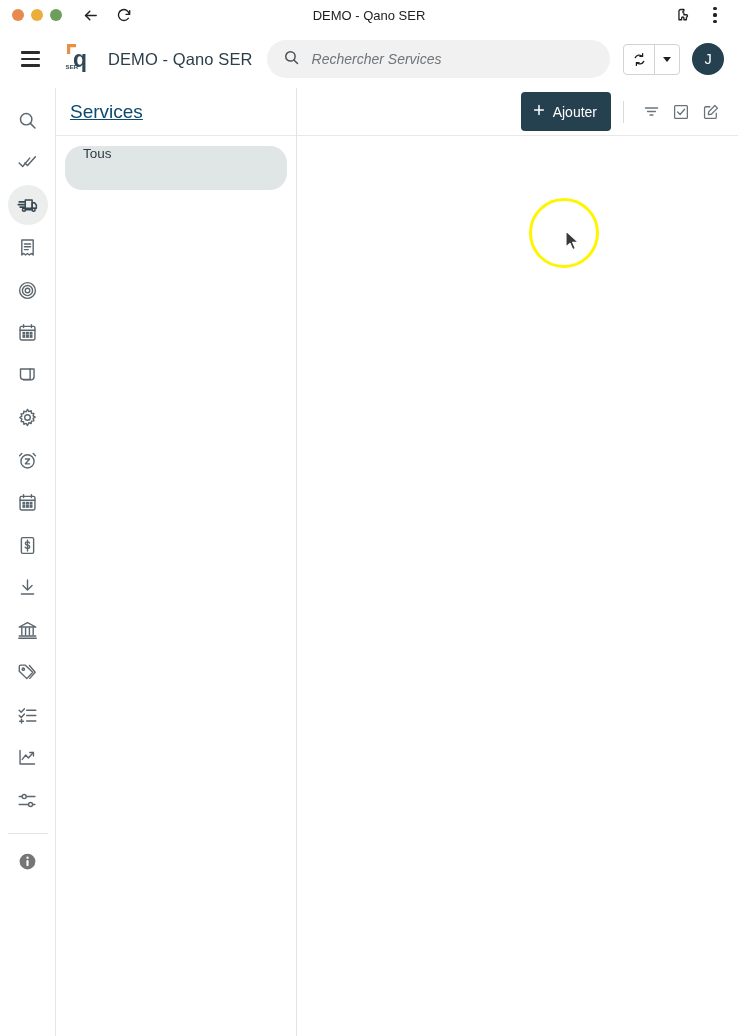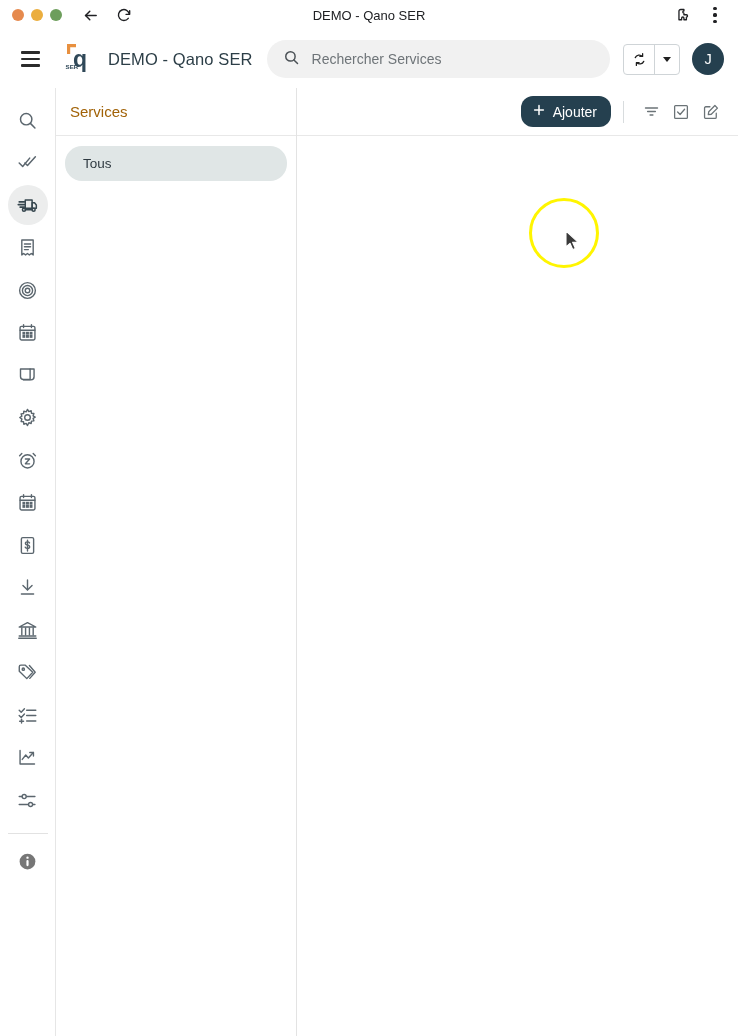--- a/index.html
+++ b/index.html
@@ -59,21 +59,21 @@
     margin-left: 14px;
     flex: 1;
     height: 38px;
     background: #f1f1f1;
     border-radius: 19px;
     display: flex; align-items: center;
     padding: 0 16px;
     gap: 12px;
     min-width: 0;
   }
-  .searchbar .ph { color: #6e7478; font-size: 14px; }
+  .searchbar .ph { color: #6e7478; font-size: 14px; font-style: italic; }
 
   .hdr-right { display: flex; align-items: center; gap: 12px; margin-left: 13px; }
   .sync-group { display: flex; height: 31px; border: 1px solid #cfd4d7; border-radius: 4px; overflow: hidden; }
   .sync-group > div { display:flex; align-items:center; justify-content:center; cursor:pointer; }
   .sync-main { width: 30px; }
   .sync-caret { width: 25px; border-left: 1px solid #cfd4d7; }
   .caret-tri { width:0;height:0;border-left:4.5px solid transparent;border-right:4.5px solid transparent;border-top:5.5px solid #1f1f1f; }
 
   .avatar {
     width: 32px; height: 32px; border-radius: 50%;
@@ -110,38 +110,38 @@
     width: 241px; flex-shrink: 0;
     border-right: 1px solid #e3e3e3;
     display: flex; flex-direction: column;
     background: #fff;
   }
   .panel-head {
     height: 48px; display: flex; align-items: center;
     padding-left: 14px;
     border-bottom: 1px solid #e8e8e8;
   }
-  .page-title { font-size: 15px; color: #a16207; }
+  .page-title { font-size: 19px; color: #0c4a6e; text-decoration: underline; }
   .chip-area { padding: 10px 9px 0 9px; }
   .chip {
-    height: 35px; border-radius: 17px; background: #e0e6e6;
-    display: flex; align-items: center; padding: 0 18px;
+    height: 44px; border-radius: 17px; background: #e0e6e6;
+    display: flex; align-items: flex-start; padding: 0 18px;
     font-size: 13.5px; color: #2f3a41; cursor: pointer;
   }
 
   
   .main-col { flex: 1; display: flex; flex-direction: column; min-width: 0; background: #fff; }
   .main-head {
     height: 48px; border-bottom: 1px solid #e8e8e8;
     display: flex; align-items: center; justify-content: flex-end;
     padding-right: 12px; gap: 0;
   }
   .add-btn {
-    height: 31px; background: #25404F; color: #fff;
-    border: none; border-radius: 12px;
+    height: 39px; background: #25404F; color: #fff;
+    border: none; border-radius: 4px;
     display: flex; align-items: center; gap: 7px;
     padding: 0 14px 0 11px;
     font-size: 14px; font-family: inherit; cursor: pointer;
   }
   .vsep { width: 1px; height: 22px; background: #d8dcde; margin: 0 12px; }
   .icon-btn { width: 30px; height: 30px; display:flex;align-items:center;justify-content:center; color:#6b7377; cursor:pointer; }
 
   .main-body { flex: 1; position: relative; display: flex; align-items: flex-start; justify-content: center; }
   .empty-msg {
     position: absolute; top: 480px; left: 0; right: 0;

